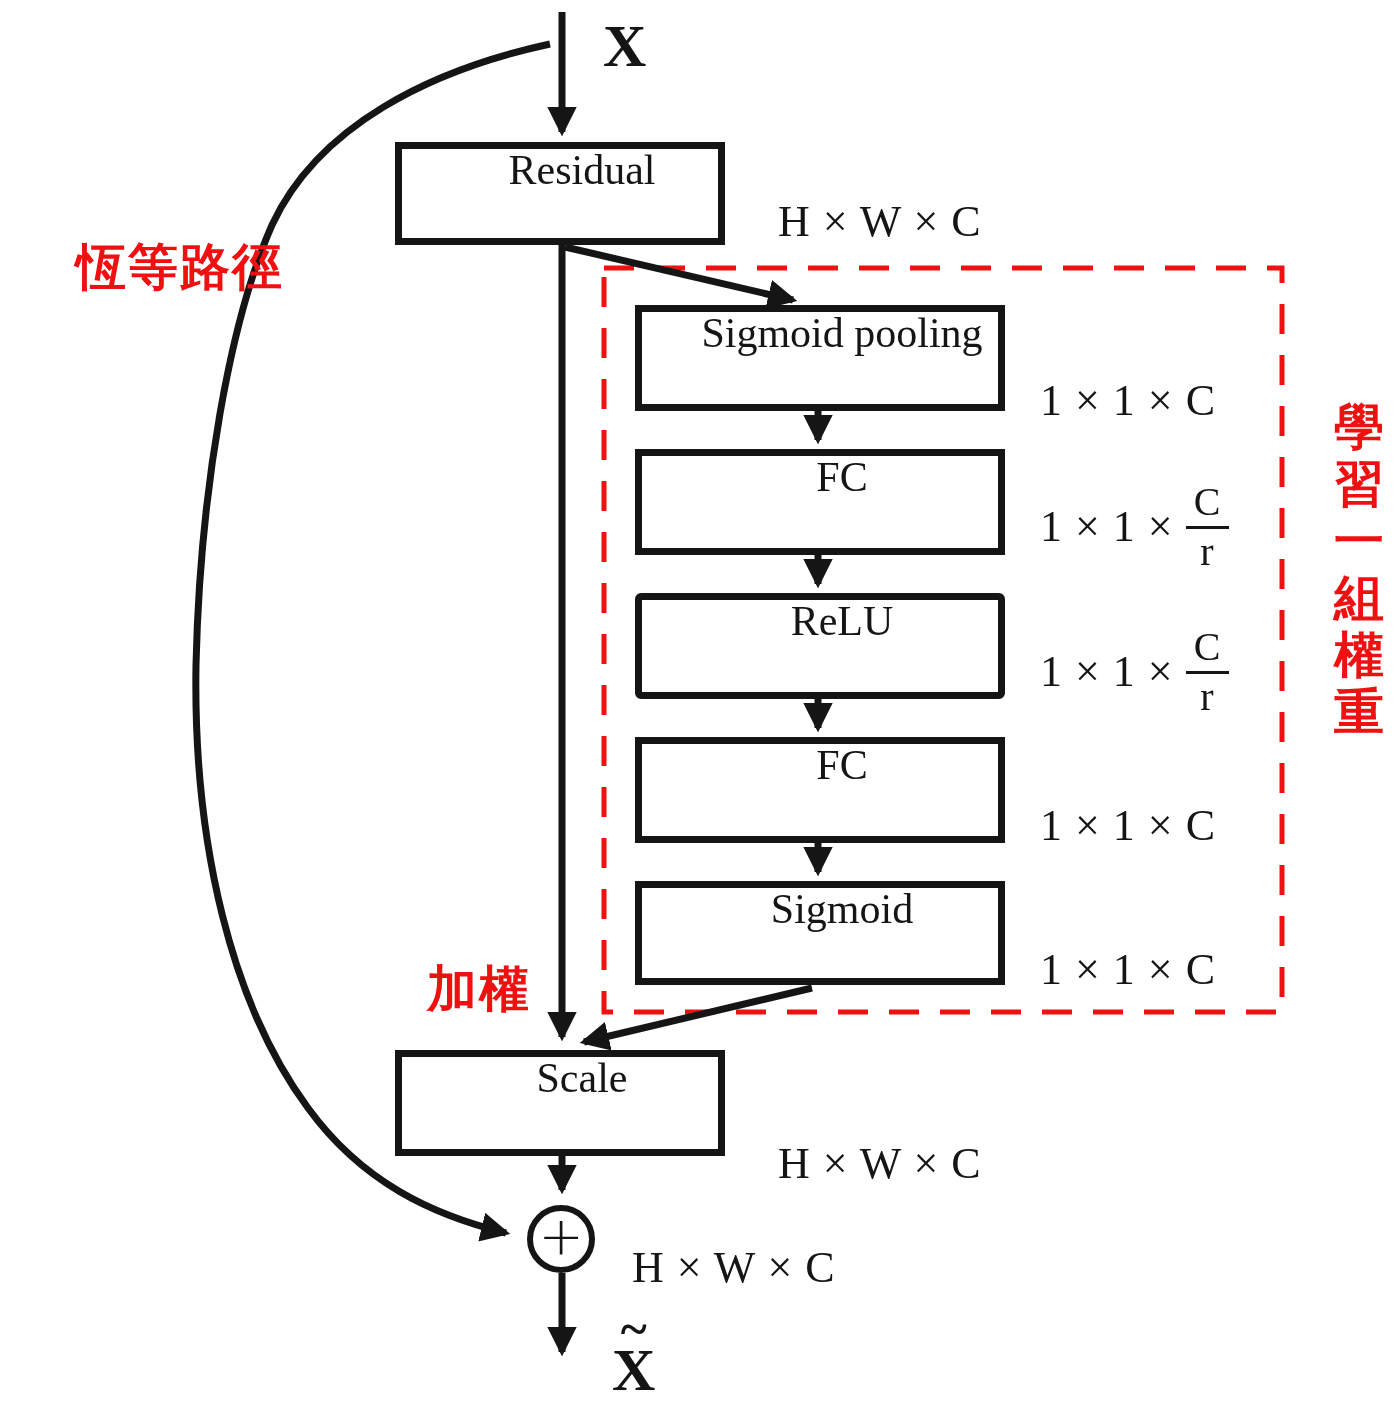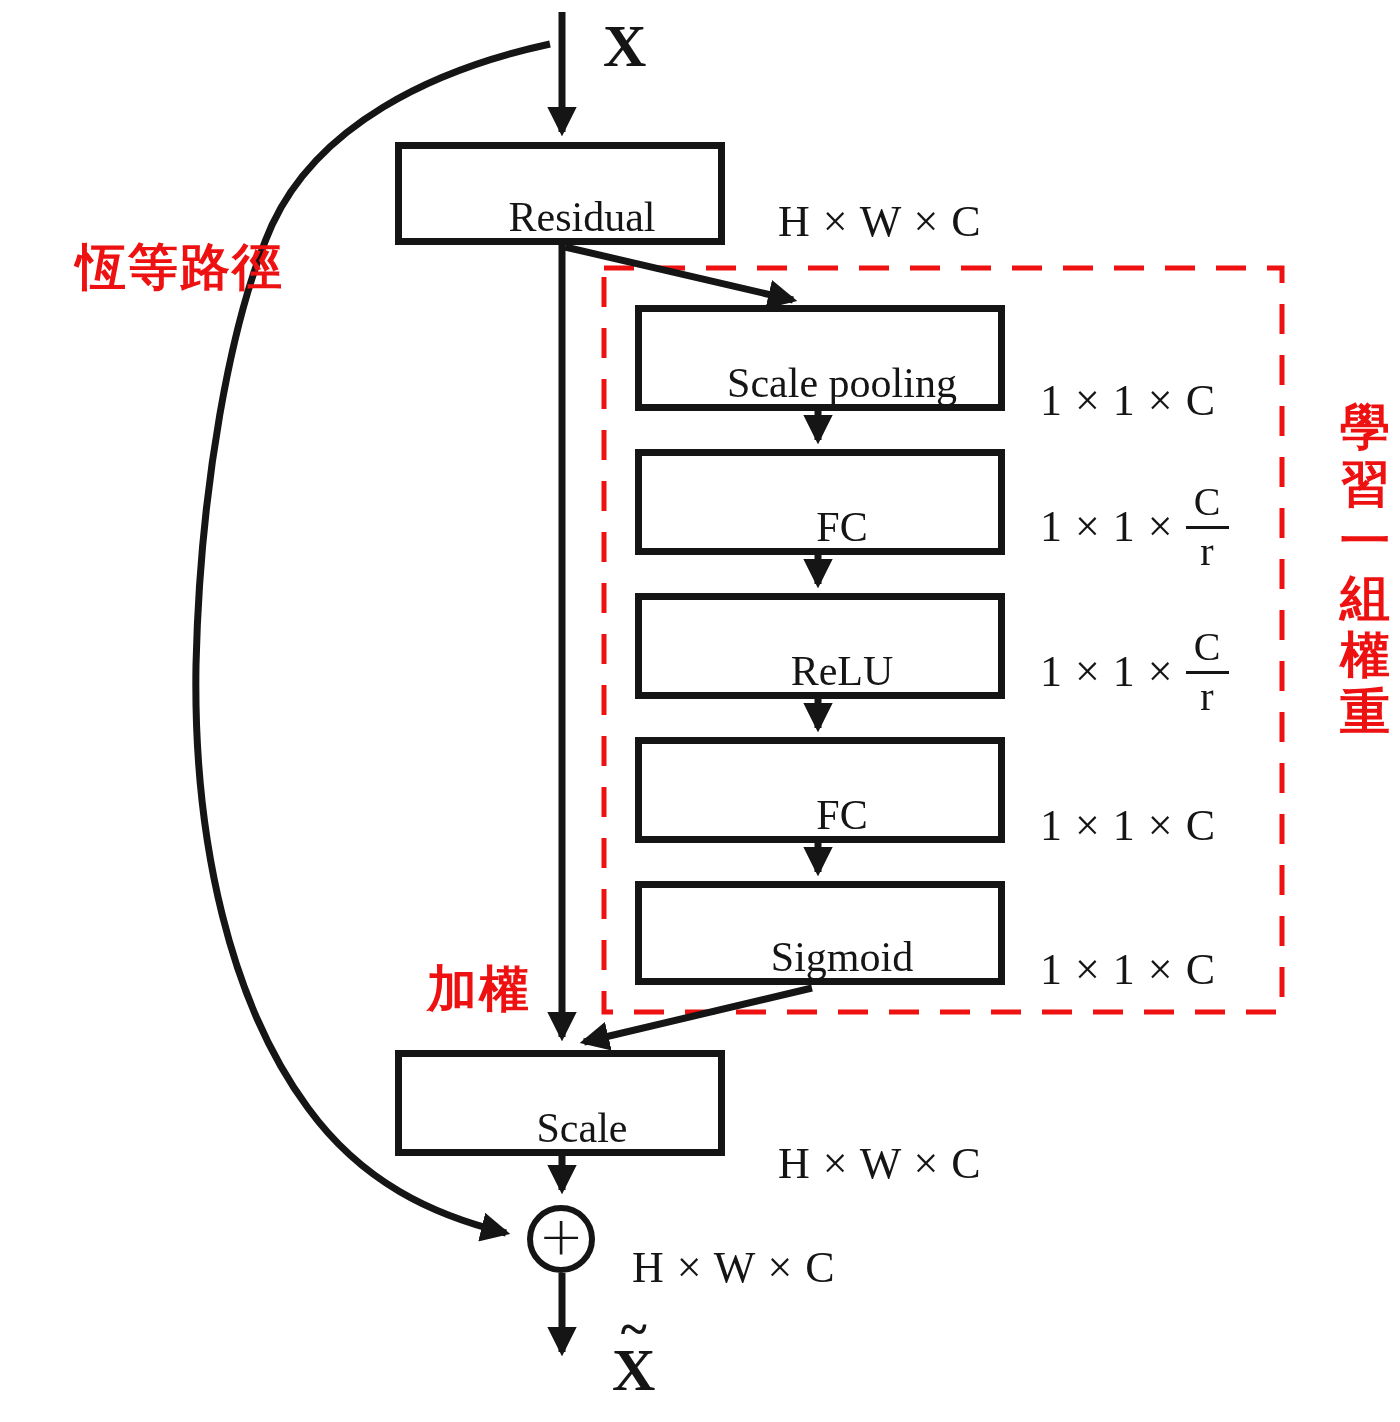--- a/index.html
+++ b/index.html
@@ -9,27 +9,27 @@
   }
   html,body{margin:0;padding:0;background:#ffffff;}
   #canvas{
     position:relative;width:1400px;height:1422px;background:#ffffff;overflow:hidden;
     font-family:"Liberation Serif","DejaVu Serif",serif;color:var(--ink);
   }
   #wires{position:absolute;left:0;top:0;z-index:1;}
   .box{
     position:absolute;z-index:2;box-sizing:border-box;
     border:7px solid var(--ink);background:var(--boxfill);
-    display:flex;align-items:flex-end;justify-content:center;
+    display:flex;align-items:flex-start;justify-content:center;
     font-size:42px;line-height:1;white-space:nowrap;padding-left:44px;
   }
   .b-residual{left:395px;top:142px;width:330px;height:103px;}
   .b-gp      {left:635px;top:305px;width:370px;height:106px;}
   .b-fc1     {left:635px;top:449px;width:370px;height:106px;}
-  .b-relu    {left:635px;top:593px;width:370px;height:106px;}
+  .b-relu    {left:635px;top:593px;width:370px;height:106px;border-radius:6px;}
   .b-fc2     {left:635px;top:737px;width:370px;height:106px;}
   .b-sigmoid {left:635px;top:881px;width:370px;height:104px;}
   .b-scale   {left:395px;top:1050px;width:330px;height:106px;}
   .adder{
     position:absolute;z-index:2;box-sizing:border-box;
     left:527px;top:1205px;width:68px;height:68px;
     border:6px solid var(--ink);border-radius:50%;background:var(--boxfill);
     display:flex;align-items:center;justify-content:center;
     font-size:54px;line-height:1;padding-bottom:4px;
     font-family:"DejaVu Sans","Liberation Sans",sans-serif;font-weight:200;
@@ -41,21 +41,21 @@
   .frac-dim{display:flex;align-items:center;justify-content:flex-end;}
   .frac{display:inline-flex;flex-direction:column;align-items:center;margin-left:12px;font-size:40px;}
   .frac .num{border-bottom:3px solid var(--ink);padding:0 8px 4px;}
   .frac .den{padding-top:3px;}
   .cjk{
     position:absolute;z-index:3;color:var(--red);font-weight:bold;
     font-family:"Liberation Sans","DejaVu Sans",sans-serif;
     font-size:50px;line-height:1.1;letter-spacing:2px;white-space:nowrap;margin-left:20px;
   }
   .cjk-vert{
-    white-space:normal;width:56px;word-break:break-all;text-align:right;
+    white-space:normal;width:56px;word-break:break-all;text-align:left;
     line-height:1.14;letter-spacing:0;
   }
   .io{
     position:absolute;z-index:3;font-weight:bold;font-size:60px;line-height:1;
   }
   .out-stack{display:flex;flex-direction:column;align-items:center;}
   .out-stack .tilde{font-size:50px;height:22px;line-height:22px;}
   .out-stack .base{margin-top:0px;}
 </style>
 </head>
@@ -100,21 +100,21 @@
 
   <div class="io out-stack" style="left:612px;top:1318px;">
     <span class="tilde">~</span>
     <span class="base">X</span>
   </div>
 
   <div class="box b-residual">
     <span>Residual</span>
   </div>
   <div class="box b-gp">
-    <span>Scale pooling</span>
+    <span>Sigmoid pooling</span>
   </div>
   <div class="box b-fc1">
     <span>FC</span>
   </div>
   <div class="box b-relu">
     <span>ReLU</span>
   </div>
   <div class="box b-fc2">
     <span>FC</span>
   </div>

